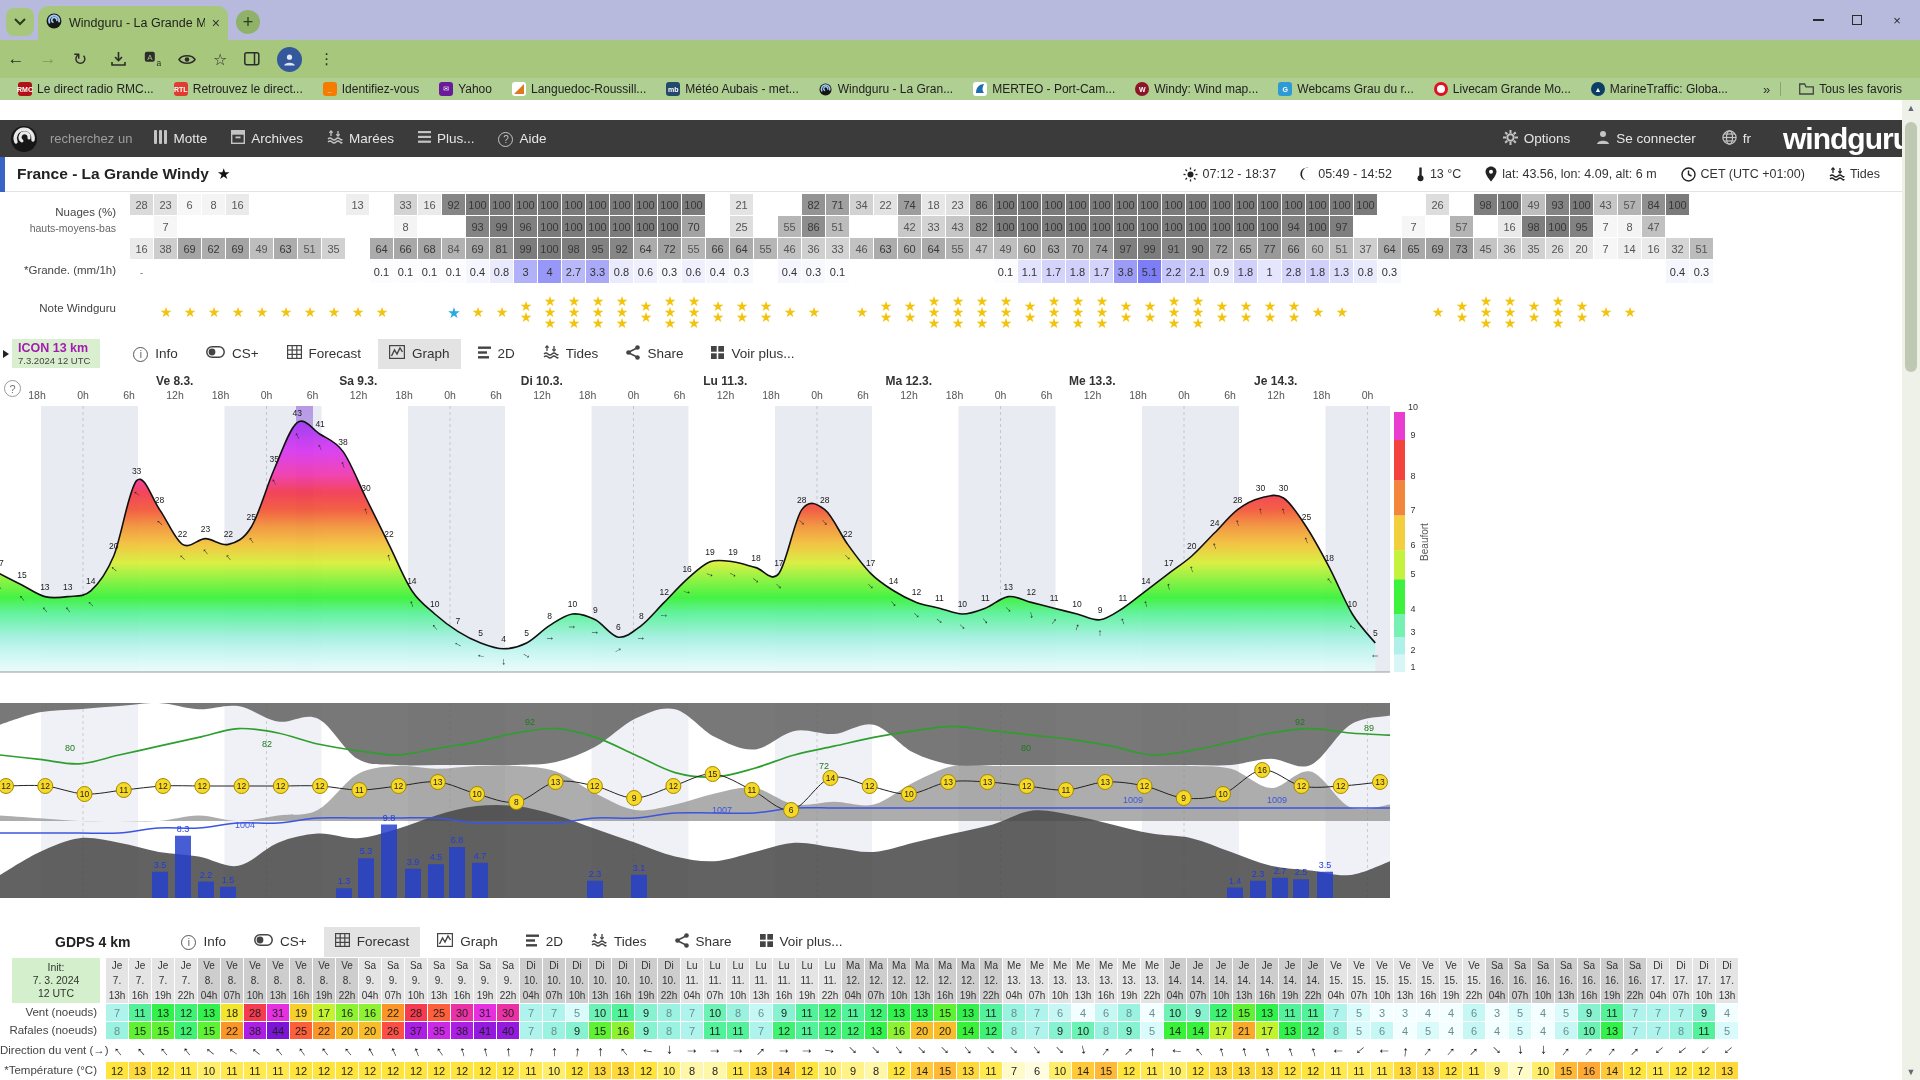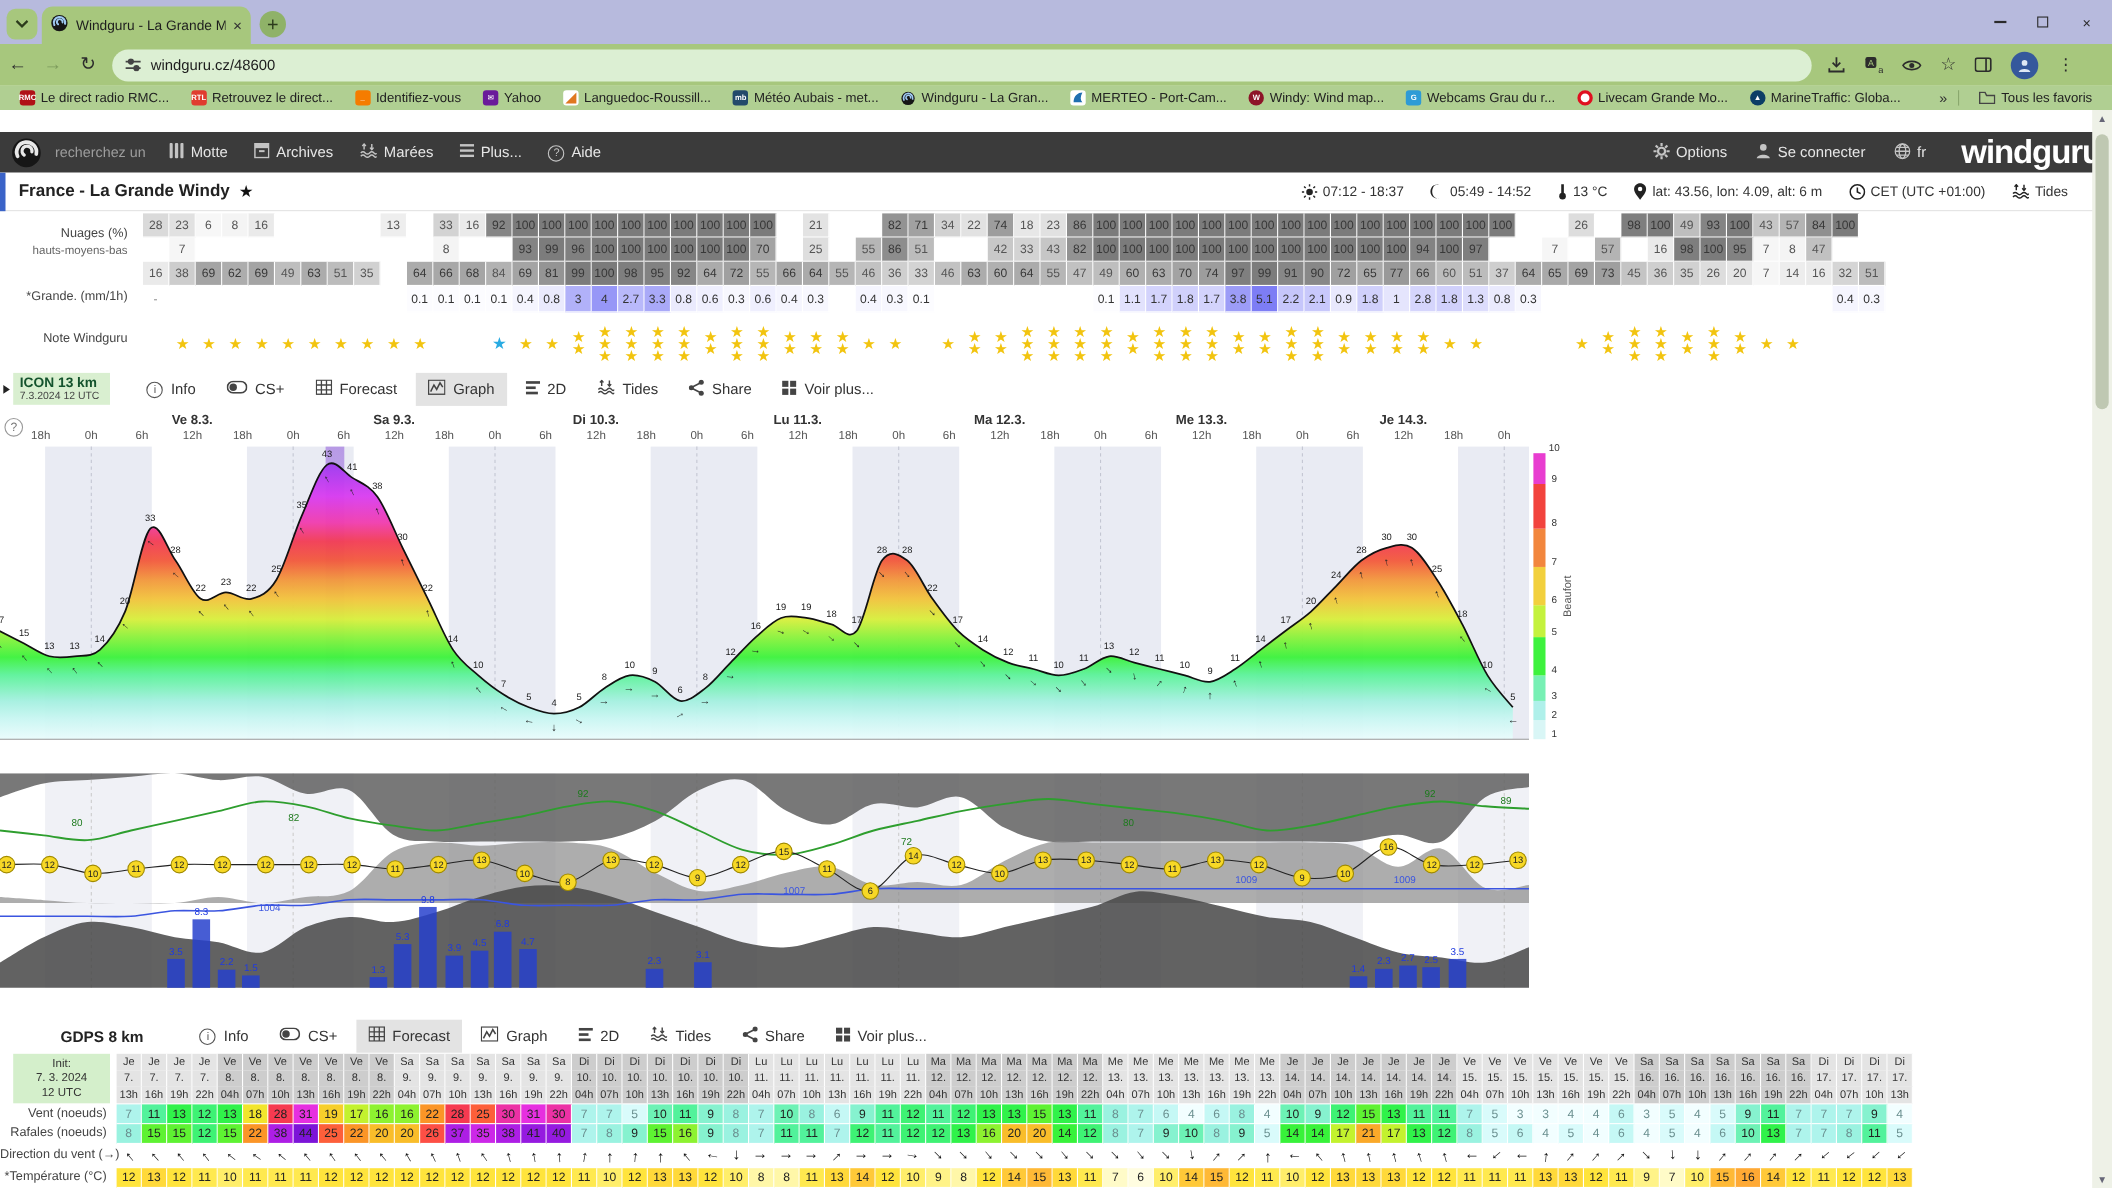--- a/index.html
+++ b/index.html
@@ -58,21 +58,21 @@
   .ccell { width:24px; height:22px; font-size:11px; line-height:22px; text-align:center; color:#3c3c3c; border-right:1px solid #fff; border-bottom:1px solid #fff; }
   .starcol { width:24px; height:56px; display:flex; flex-direction:column; align-items:center; justify-content:center; line-height:11px; }
   .star { color:#f2c40f; font-size:14px; }
   .star.blue { color:#29abe2; font-size:15px; }
 
   
   .modelbar { left:0; width:1920px; height:33px; display:flex; align-items:center; }
   #iconbar { top:337px; } #gdpsbar { top:925px; }
   .play { width:0; height:0; border-top:4px solid transparent; border-bottom:4px solid transparent; border-left:6px solid #222; margin:0 3px; }
   .modelbox { background:#d9efd0; padding:2px 10px 2px 6px; margin-right:22px; }
-  .modelbox .mname { font-size:12.5px; font-weight:bold; color:#14532d; }
+  .modelbox .mname { font-size:12.5px; font-weight:bold; color:#a21caf; }
   .modelbox .minit { font-size:9.5px; color:#444; }
   .mname-plain { font-size:14px; font-weight:bold; color:#222; margin:0 40px 0 55px; }
   .mtab { display:flex; align-items:center; gap:7px; font-size:13.5px; color:#333; padding:6px 11px; margin-right:6px; }
   .mtab.active { background:#e3e3e3; }
 
   
   #graph1 { left:0; top:372px; } #graph2 { left:0; top:703px; }
   #helpq { left:4px; top:380px; width:17px; height:17px; border:1.5px solid #999; border-radius:50%; color:#777; font-size:11px; display:flex; align-items:center; justify-content:center; }
 
   
@@ -112,31 +112,20 @@
     <span id="wc-min"></span>
     <span id="wc-max"></span>
     <span class="wc">×</span>
   </div>
 </div>
 
 <div class="abs" id="toolbar">
   <span class="navbtn">←</span>
   <span class="navbtn dis">→</span>
   <span class="navbtn">↻</span>
-  <div id="urlpill">
-    <svg width="14" height="12" viewBox="0 0 14 12">
-        <g stroke="#444" stroke-width="1.6" fill="#444">
-          <line x1="0" y1="3" x2="14" y2="3"></line>
-          <circle cx="5" cy="3" r="2"></circle>
-          <line x1="0" y1="9" x2="14" y2="9"></line>
-          <circle cx="10" cy="9" r="2"></circle>
-        </g>
-      </svg>
-    <span id="urltext">windguru.cz/48600</span>
-  </div>
   <div id="toolbar-right">
     <svg width="17" height="16" viewBox="0 0 17 16">
         <g stroke="#2c2c2c" stroke-width="1.6" fill="none">
           <line x1="8.5" y1="1" x2="8.5" y2="9"></line>
           <polyline points="5,6 8.5,9.5 12,6"></polyline>
           <path d="M2,11 L2,14 L15,14 L15,11"></path>
         </g>
       </svg>
     <svg width="17" height="16" viewBox="0 0 17 16">
         <rect x="0.8" y="0.8" width="10" height="10" rx="2" fill="#2c2c2c"></rect>
@@ -1364,21 +1353,21 @@
     <text x="1262.2285714285715" y="70" font-size="8.5" fill="#222" text-anchor="middle" font-family="Liberation Sans, DejaVu Sans, sans-serif">16</text>
     <circle cx="1301.4857142857143" cy="83" r="7.5" fill="#f7d826" stroke="#a08a00" stroke-width="1"></circle>
     <text x="1301.4857142857143" y="86" font-size="8.5" fill="#222" text-anchor="middle" font-family="Liberation Sans, DejaVu Sans, sans-serif">12</text>
     <circle cx="1340.7428571428572" cy="83" r="7.5" fill="#f7d826" stroke="#a08a00" stroke-width="1"></circle>
     <text x="1340.7428571428572" y="86" font-size="8.5" fill="#222" text-anchor="middle" font-family="Liberation Sans, DejaVu Sans, sans-serif">12</text>
     <circle cx="1380" cy="79" r="7.5" fill="#f7d826" stroke="#a08a00" stroke-width="1"></circle>
     <text x="1380" y="82" font-size="8.5" fill="#222" text-anchor="middle" font-family="Liberation Sans, DejaVu Sans, sans-serif">13</text>
   </svg>
 
 <div class="abs modelbar" id="gdpsbar">
-  <span class="mname-plain">GDPS 8 km</span>
+  <span class="mname-plain">GDPS 4 km</span>
   <div id="gdpstabs" style="display:flex">
       <span class="mtab">
         <span><span class="cicon" style="border-color:#555;color:#555">i</span></span>
         <span>Info</span>
       </span>
       <span class="mtab">
         <span><svg width="19" height="12" viewBox="0 0 19 12">
             <rect x="0.8" y="0.8" width="17.4" height="10.4" rx="5.2" fill="none" stroke="#444" stroke-width="1.5"></rect>
             <circle cx="6" cy="6" r="3.4" fill="#444"></circle>
           </svg></span>

